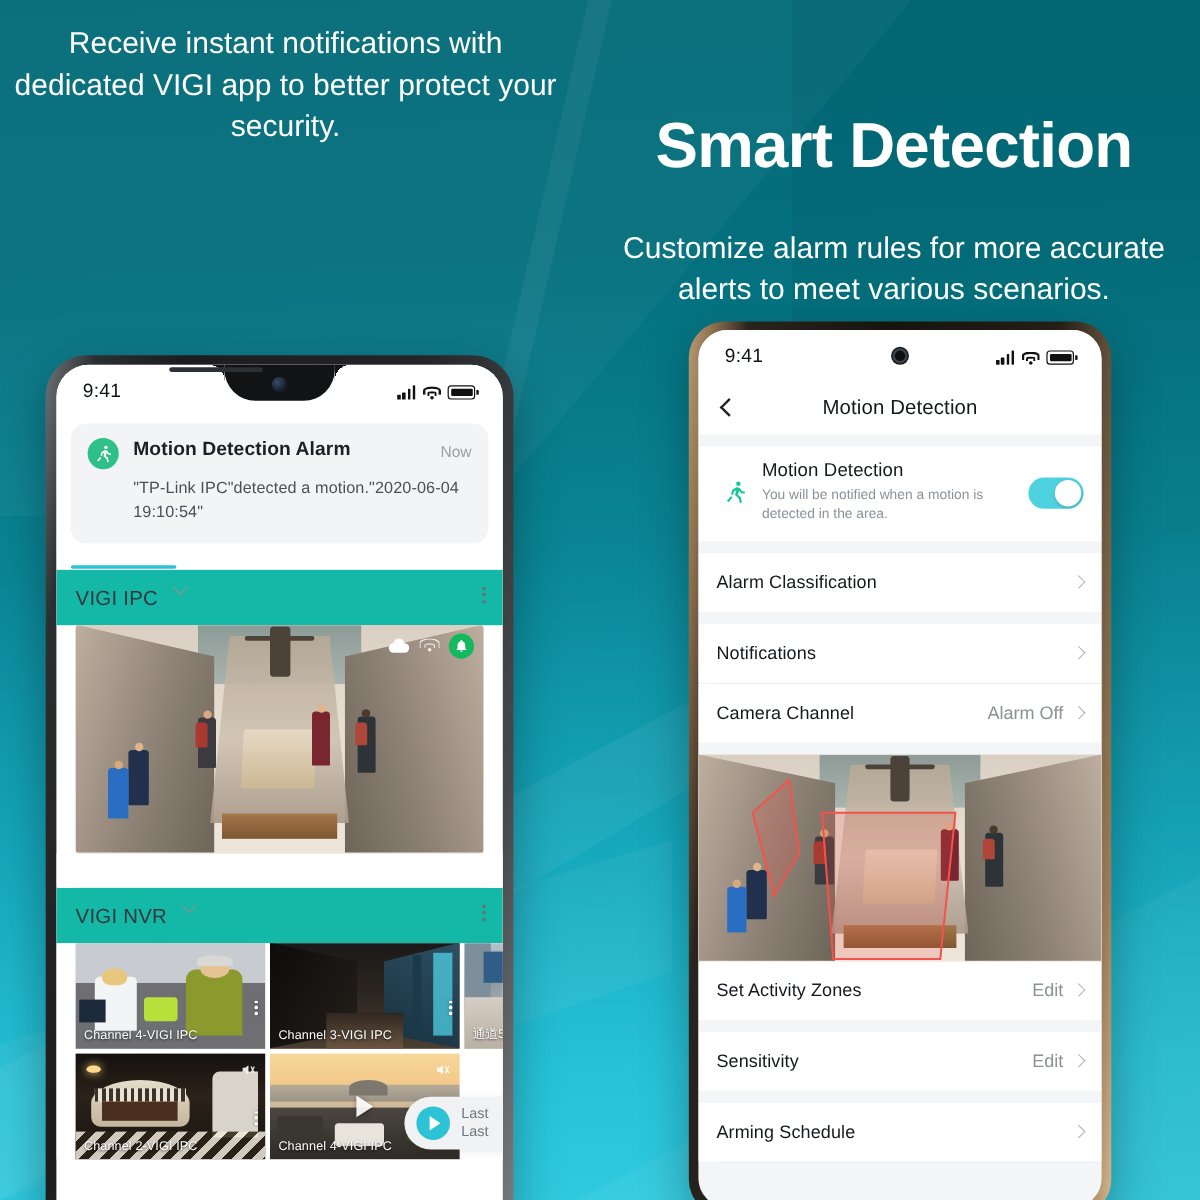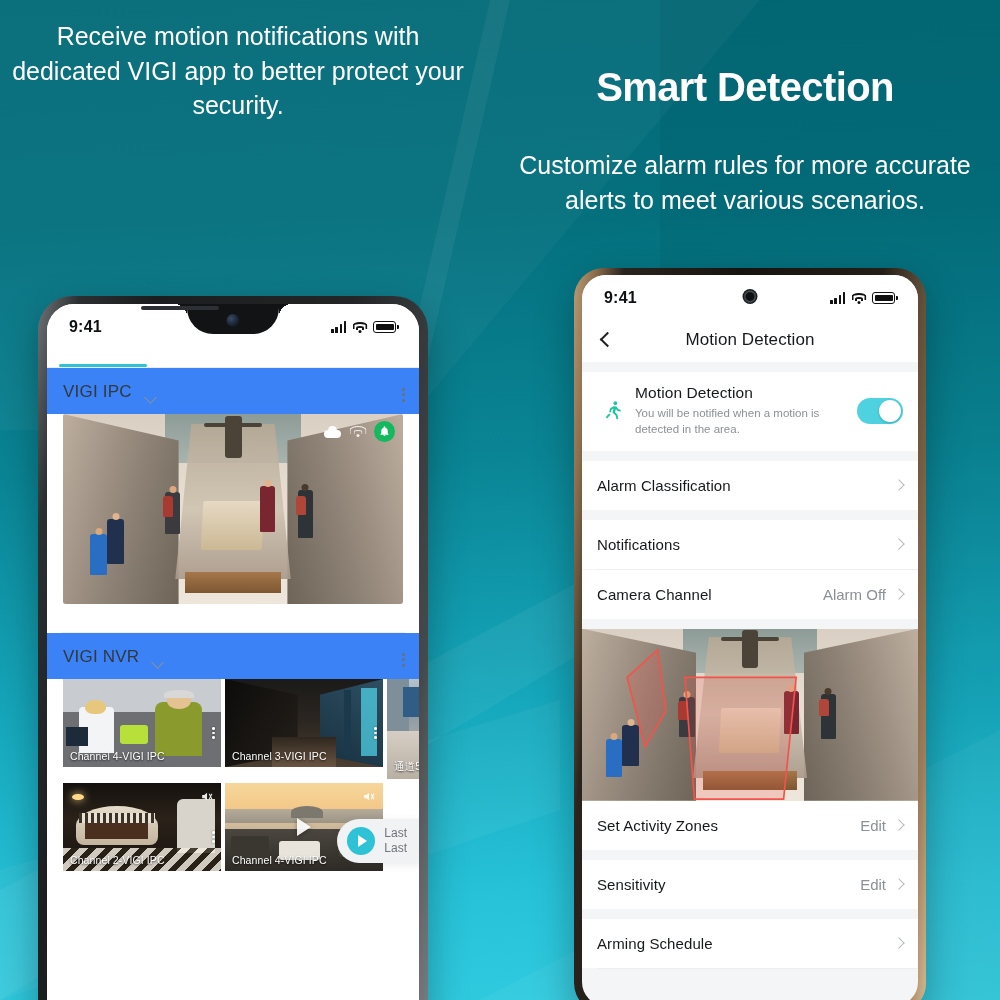--- a/index.html
+++ b/index.html
@@ -57,21 +57,21 @@
   .headline {
     color: #ffffff;
     font-weight: 700;
     font-size: 47px;
     letter-spacing: -0.6px;
     text-align: center;
     line-height: 1.05;
     white-space: nowrap;
   }
   .panel-left .headline  { margin-top: 66px; }
-  .panel-right .headline { margin-top: 66px; font-size: 40px; }
+  .panel-right .headline { margin-top: 94px; font-size: 53px; }
 
   .subline {
     color: #ffffff;
     font-size: 25px;
     line-height: 1.38;
     text-align: center;
     margin-top: 19px;
     font-weight: 400;
   }
   .panel-left .subline { padding: 0 8px; }
@@ -145,21 +145,21 @@
     z-index: 8;
   }
 
   
   .statusbar {
     height: 42px; display: flex; align-items: center;
     justify-content: space-between;
     padding: 4px 20px 0 22px;
     background: #fff; position: relative; z-index: 5;
   }
-  .status-time { font-size: 16px; font-weight: 700; color: #0e1113; letter-spacing: 0.2px; }
+  .status-time { font-size: 16px; font-weight: 400; color: #0e1113; letter-spacing: 0.2px; }
   .status-icons { display: flex; align-items: center; gap: 6px; }
   .sig { display: flex; align-items: flex-end; gap: 1.6px; height: 12px; }
   .sig i { width: 2.6px; background: #111; border-radius: 0.6px; display: block; }
   .sig i:nth-child(1){ height: 4px; } .sig i:nth-child(2){ height: 6.5px; }
   .sig i:nth-child(3){ height: 9px; } .sig i:nth-child(4){ height: 12px; }
   .wifi { width: 15px; height: 11px; position: relative; }
   .wifi span { position: absolute; left: 50%; transform: translateX(-50%);
                border: 2px solid #111; border-bottom: none; border-radius: 50% 50% 0 0; }
   .wifi span:nth-child(1){ width: 15px; height: 7px; top: 0; }
   .wifi span:nth-child(2){ width: 8px; height: 4px; top: 4px; }
@@ -194,22 +194,22 @@
   }
 
   .tab-underline { height: 21px; position: relative; background: #fff; }
   .tab-underline::after {
     content: ""; position: absolute; left: 12px; bottom: 0;
     width: 88px; height: 3px; background: #2ec2d6; border-radius: 2px;
   }
   .hr-light { height: 1px; background: #e9ebee; }
 
   .section-head {
-    display: flex; align-items: flex-end;
-    padding: 14px 14px 12px 16px; background: #3b82f6;
+    display: flex; align-items: flex-start;
+    padding: 14px 14px 12px 16px; background: #14b8a6;
   }
   .section-title { font-size: 17px; color: #33383d; letter-spacing: 0.2px; }
   .chev-sm {
     width: 9px; height: 9px; border-right: 1.7px solid #8b9196;
     border-bottom: 1.7px solid #8b9196; transform: rotate(45deg);
     margin-left: 14px; margin-top: -4px;
   }
   .kebab { margin-left: auto; display: flex; flex-direction: column; gap: 2.6px; }
   .kebab i { width: 3px; height: 3px; border-radius: 50%; background: #6a7075; display: block; }
 
@@ -241,21 +241,21 @@
 
   .cam-pad { height: 28px; background: #fff; }
   .sep-thin { height: 1px; background: #eceef0; margin: 0 14px; }
 
   
   .nvr-grid { padding: 0 0 0 16px; background: #fff; position: relative; }
   .nvr-row { display: flex; gap: 4px; }
   .nvr-row + .nvr-row { margin-top: 4px; }
   .thumb { position: relative; overflow: hidden; flex: 0 0 auto; }
   .thumb-w { width: 158px; height: 88px; }
-  .thumb-partial { width: 40px; height: 100px; }
+  .thumb-partial { width: 40px; height: 88px; }
   .thumb-label {
     position: absolute; left: 7px; bottom: 5px;
     color: #fff; font-size: 10.5px; letter-spacing: 0.1px;
     text-shadow: 0 1px 2px rgba(0,0,0,.7); white-space: nowrap;
   }
   .thumb-kebab { position: absolute; right: 6px; bottom: 28px;
     display:flex; flex-direction:column; gap:2px; }
   .thumb-kebab i { width:2.6px;height:2.6px;border-radius:50%;background:#fff;display:block;
     box-shadow: 0 0 2px rgba(0,0,0,.6); }
   .thumb-mute { position: absolute; right: 8px; top: 7px; width: 13px; height: 13px; opacity:.9; }
@@ -374,21 +374,21 @@
   <div class="facet facet-a"></div>
   <div class="facet facet-b"></div>
   <div class="facet facet-c"></div>
   <div class="facet facet-d"></div>
   <div class="facet facet-e"></div>
   <div class="facet facet-f"></div>
 </div>
 
 <div class="panels">
   <div class="panel panel-left">
-    <div class="subline">Receive motion notifications with dedicated VIGI app to better protect your security.</div>
+    <div class="subline">Receive instant notifications with dedicated VIGI app to better protect your security.</div>
   </div>
   <div class="panel panel-right">
     <div class="headline">Smart Detection</div>
     <div class="subline">Customize alarm rules for more accurate alerts to meet various scenarios.</div>
   </div>
 </div>
 
 <div class="phone" id="phone-left">
   <div class="screen">
     <div class="earpiece"></div>
@@ -411,20 +411,36 @@
           </span>
         <span class="batt-wrap">
           <span class="batt">
               <i></i>
             </span>
             <span class="batt-cap"></span>
         </span>
       </div>
     </div>
 
+    <div class="notif-wrap">
+      <div class="notif-card">
+        <div class="notif-head">
+          <span class="run-badge">
+            <svg viewBox="0 0 24 24" fill="#fff" class="glyph">
+              <circle cx="14.5" cy="4.2" r="2.1"></circle>
+              <path d="M12.6 7.4 9.2 9.6l-1.1 4 1.9.4.7-2.7 2.1-1.2-1.1 4.2 3.4 3.1.9 4.2 1.9-.5-1-4.8-2.5-2.3 1-3.6 1.9 2.3 3.1.3.2-1.9-2.4-.3-2.3-3.1z"></path>
+              <path d="M7.6 15.2 4.2 19.3l1.5 1.2 3.5-4.2z"></path>
+            </svg>
+          </span>
+          <div class="notif-title">Motion Detection Alarm</div>
+          <div class="notif-time">Now</div>
+        </div>
+        <div class="notif-body">"TP-Link IPC"detected a motion."2020-06-04 19:10:54"</div>
+      </div>
+    </div>
 
     <div class="tab-underline"></div>
     <div class="hr-light"></div>
 
     <div class="section-head">
       <span class="section-title">VIGI IPC</span>
       <span class="chev-sm"></span>
       <span class="kebab">
           <i></i>
           <i></i>

